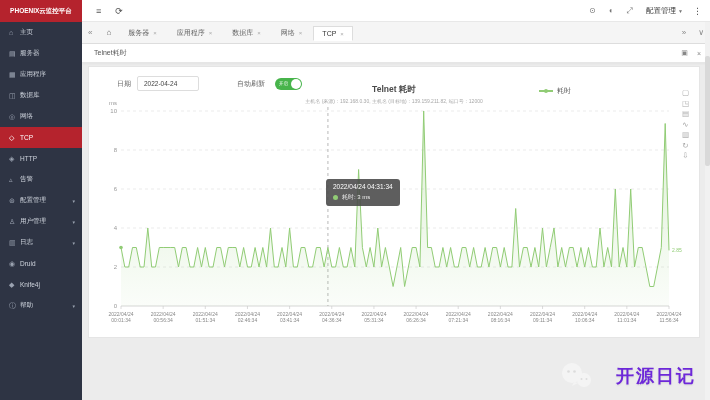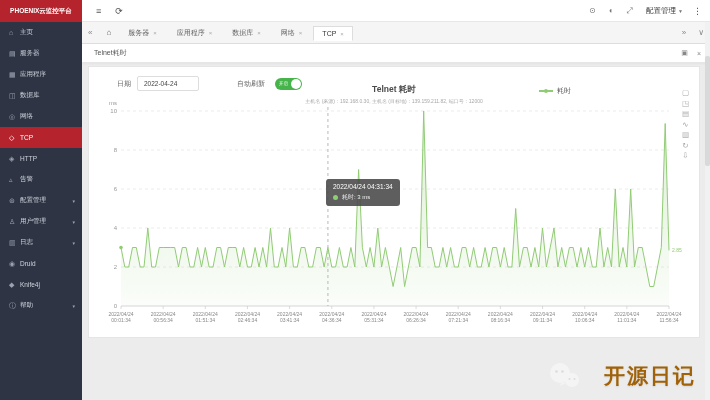--- a/index.html
+++ b/index.html
@@ -75,21 +75,21 @@
   #chart-svg { position:absolute; left:6px; top:30px; }
 
   #tooltip { position:absolute; left:237px; top:112px; background:rgba(72,72,72,.88); border-radius:3px;
              padding:4px 7px; z-index:4; pointer-events:none; }
   #tooltip .tt-title { font-size:6.5px; color:#fff; margin-bottom:3px; white-space:nowrap; }
   #tooltip .tt-row { display:flex; align-items:center; font-size:6px; color:#eee; white-space:nowrap; }
   #tooltip .tt-dot { width:5px; height:5px; border-radius:50%; background:#91cc75; margin-right:4px; }
 
   
   #watermark { position:absolute; right:14px; bottom:10px; display:flex; align-items:center; }
-  #watermark .wm-text { font-size:21px; color:#a16207; letter-spacing:2px; font-weight:bold;
+  #watermark .wm-text { font-size:18px; color:#6d28d9; letter-spacing:2px; font-weight:bold;
                         text-shadow:0 1px 2px rgba(0,0,0,.10); margin-left:22px; }
 
   
   #scrollbar { position:absolute; right:0; top:22px; width:5px; height:378px; background:#f1f1f1; }
   #scrollbar .thumb { position:absolute; top:34px; left:0; width:5px; height:110px; background:#d9d9d9;
                       border-radius:2px; }
 </style>
 </head>
 <body>
 

